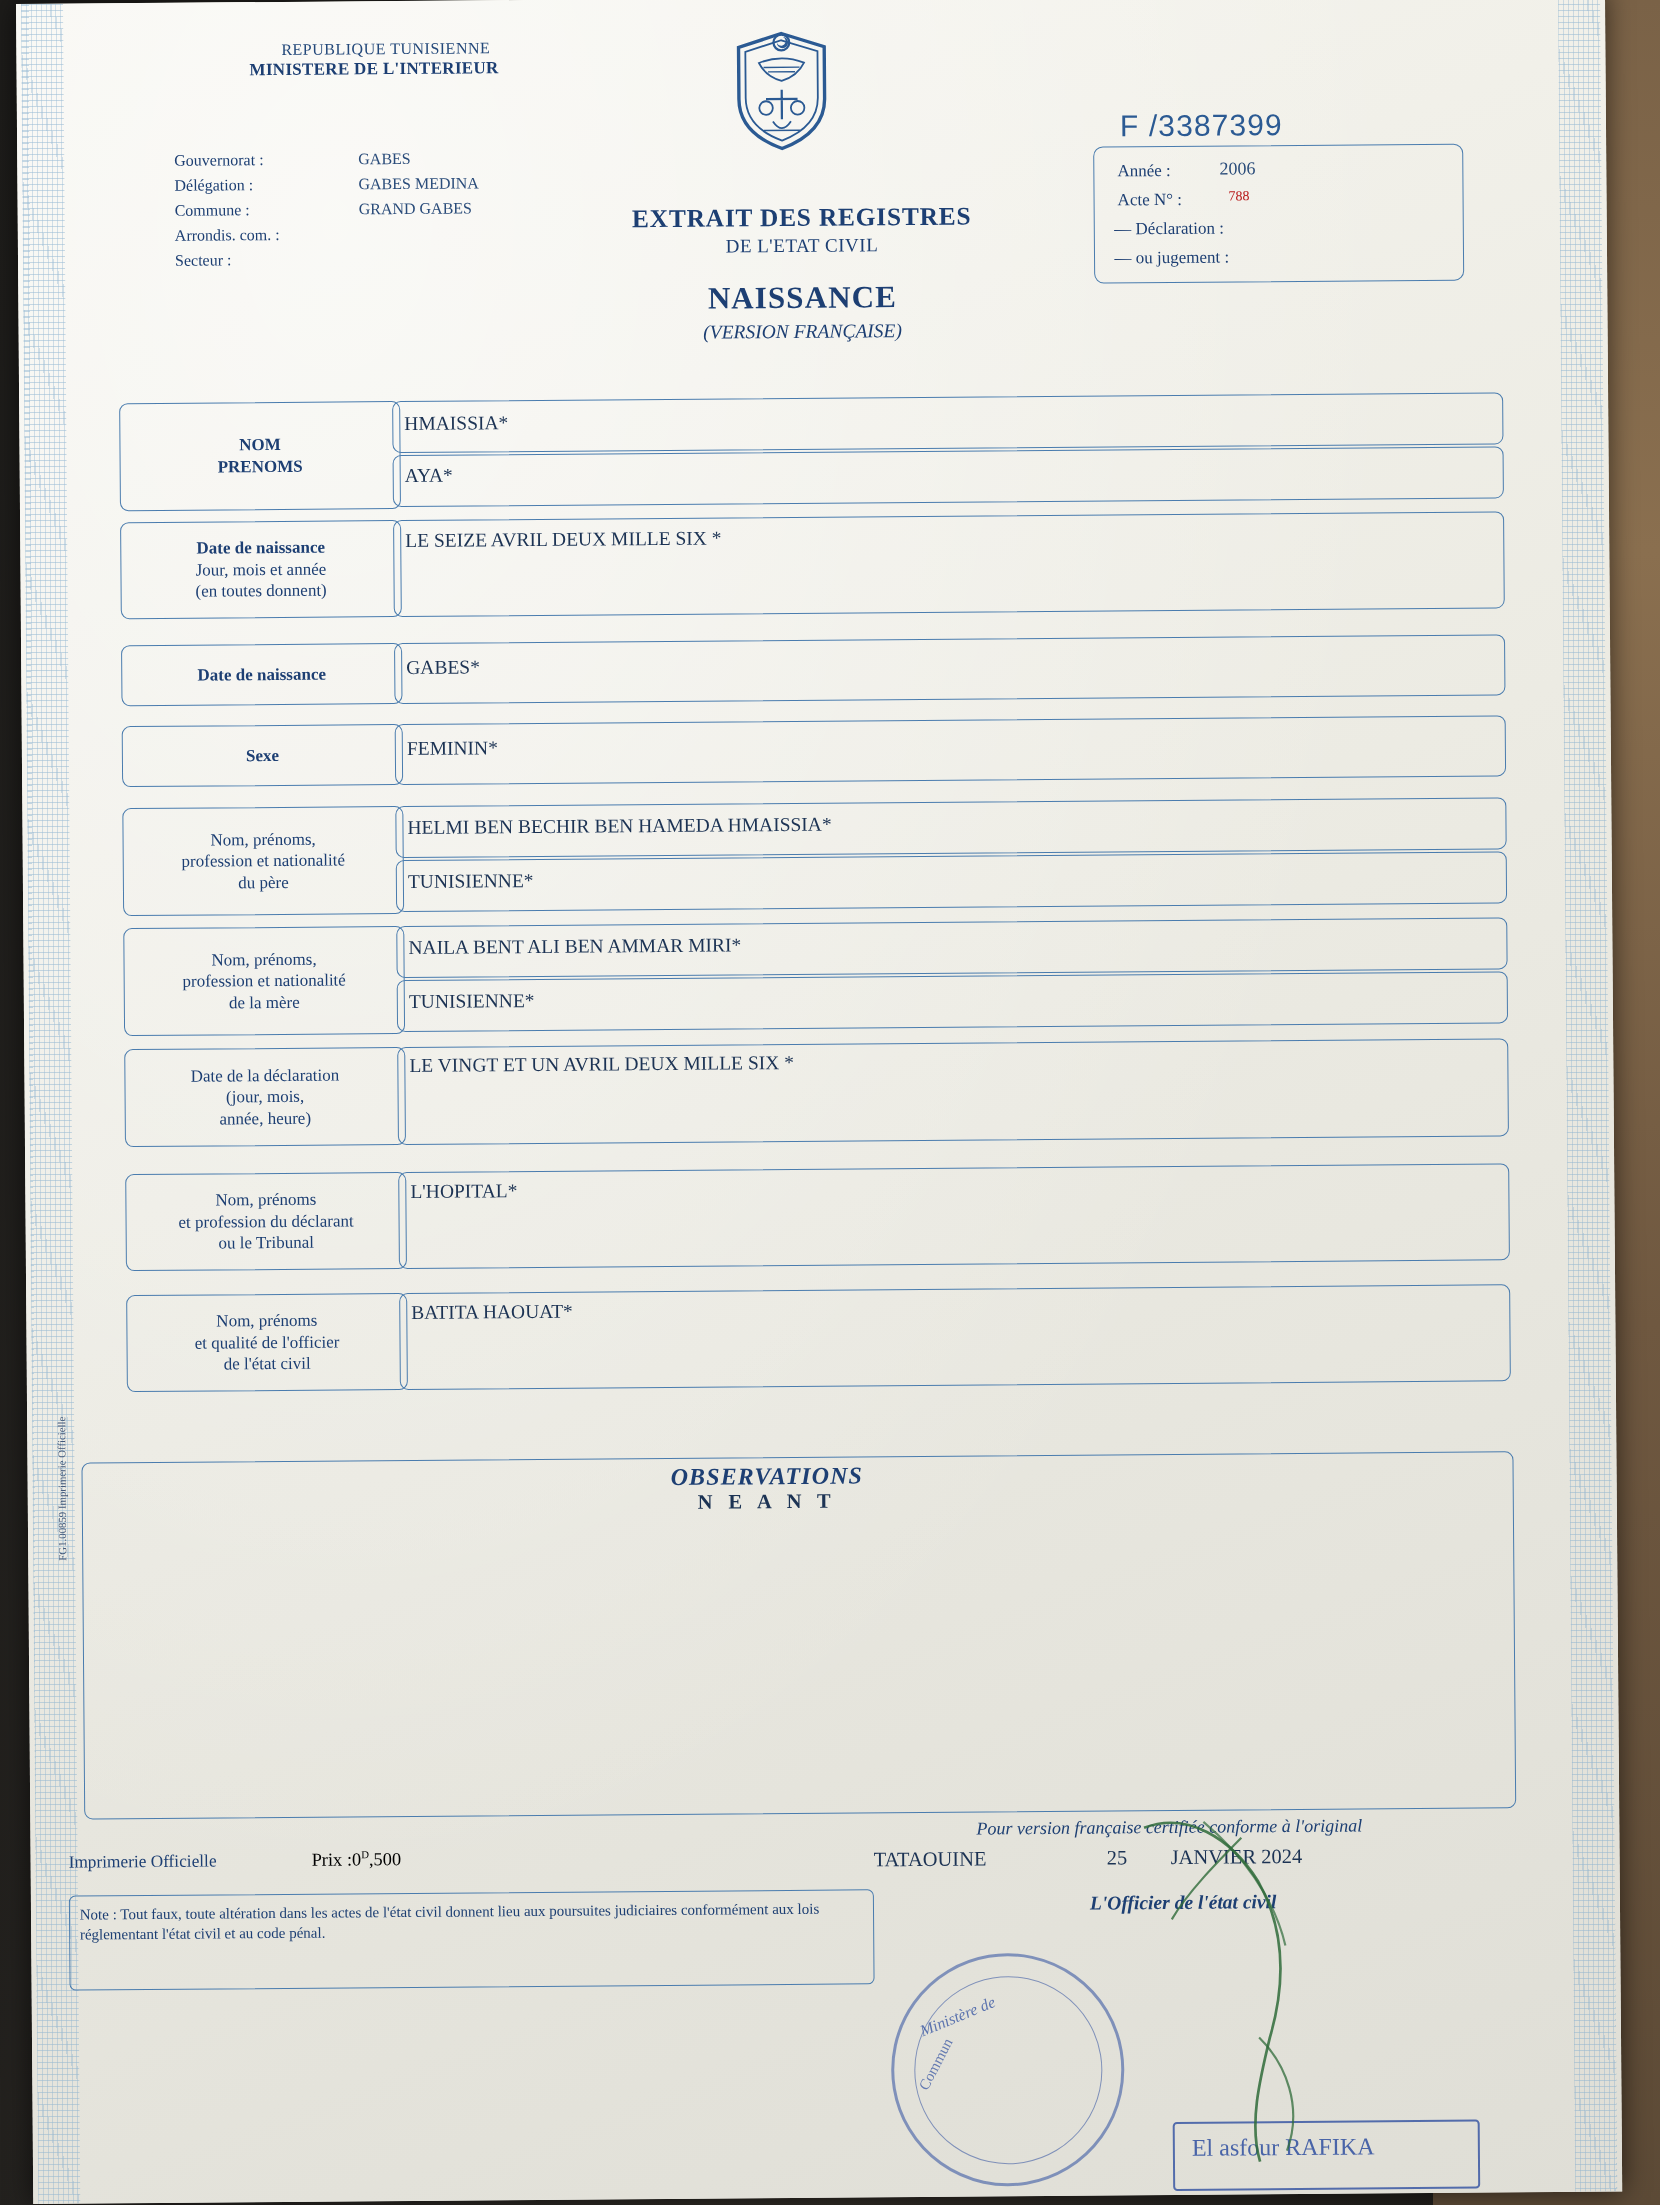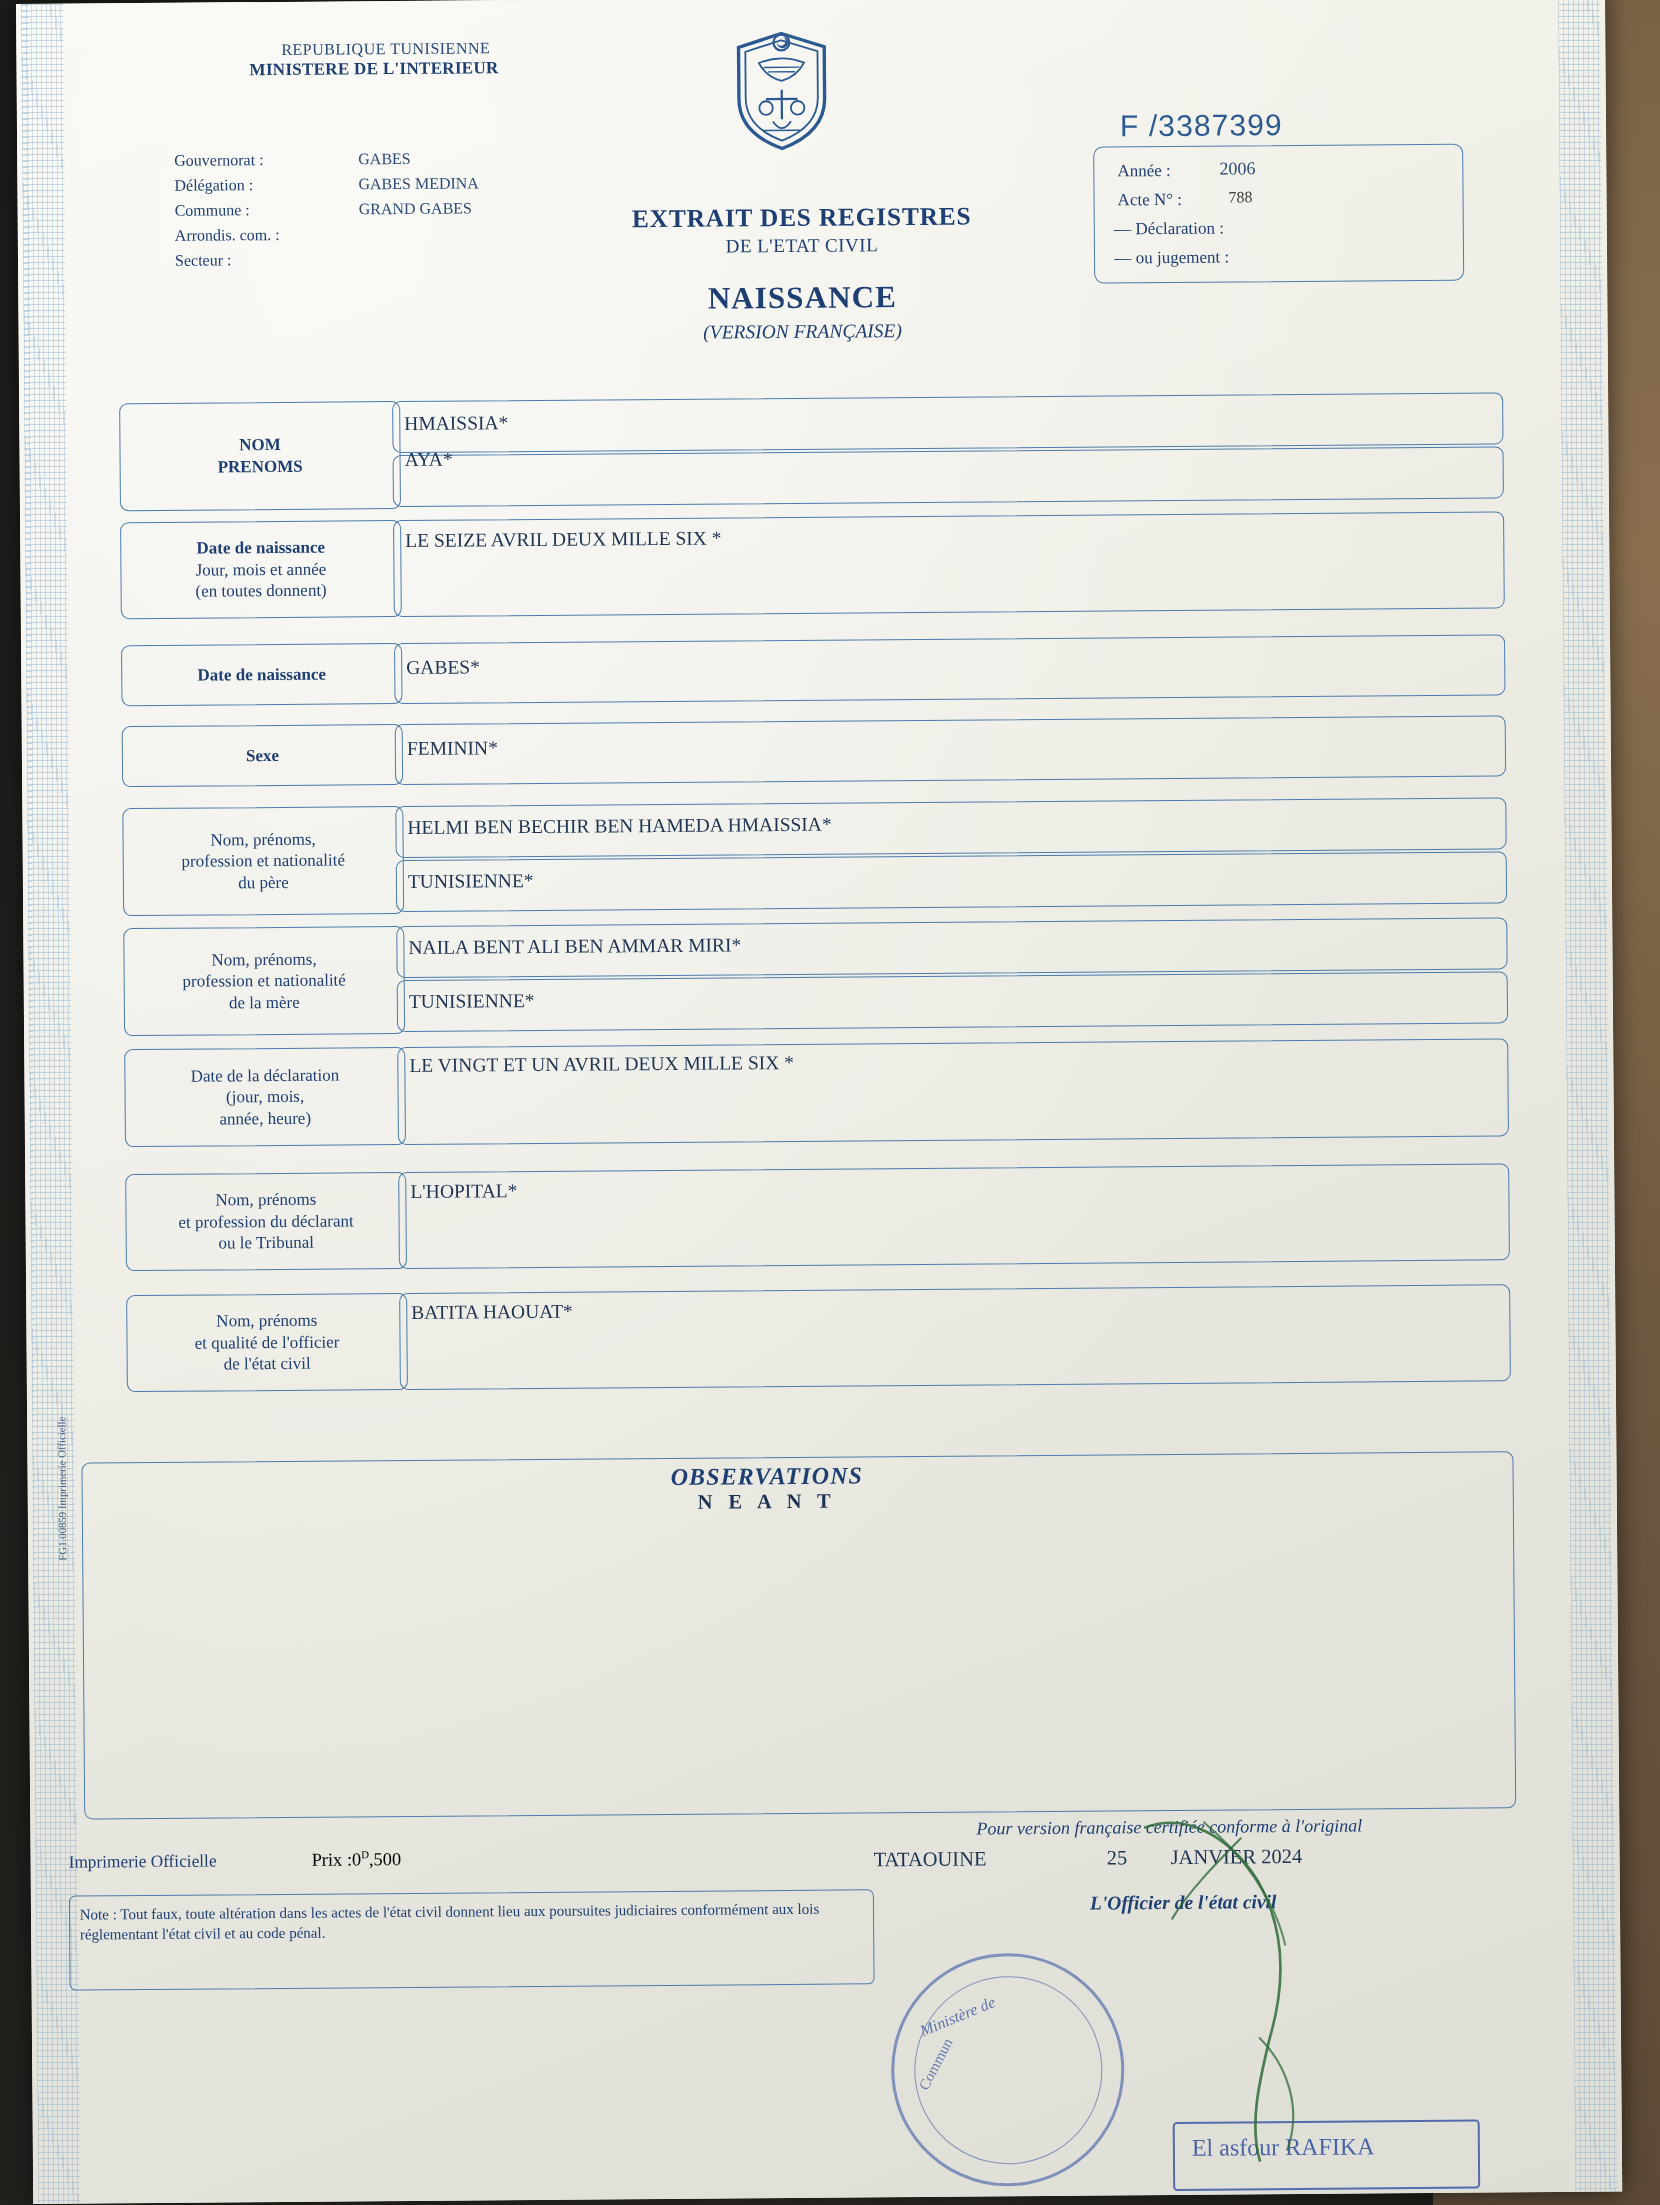--- a/index.html
+++ b/index.html
@@ -197,21 +197,21 @@
     position: absolute;
     font-size: 17px;
     color: #1d3f73;
     white-space: nowrap;
   }
   .ref-l1 { left: 23px; top: 14px; }
   .ref-l2 { left: 23px; top: 43px; }
   .ref-l3 { left: 19.5px; top: 72px; }
   .ref-l4 { left: 19.5px; top: 101px; }
   .ref-v1 { position:absolute; left: 125px; top: 12px; font-size: 18px; color:#2a4c7a; }
-  .ref-v2 { position:absolute; left: 134px; top: 42px; font-size: 16px; color:#404040; }
+  .ref-v2 { position:absolute; left: 134px; top: 42px; font-size: 14px; color:#b91c1c; }
 
   
   .row {
     position: absolute;
     left: 100px;
     width: 1384px;
   }
   .label-box {
     position: absolute;
     left: 0;
@@ -486,21 +486,21 @@
     </div>
 
     <div class="row" style="top:400px;">
       <div class="label-box" style="height:108px;">
         <span>NOM</span>
         <span>PRENOMS</span>
       </div>
       <div class="value-box" style="top:0px;height:52px;width:1111px;"></div>
       <div class="value-box" style="top:54px;height:52px;width:1111px;"></div>
       <span class="value-text" style="left:285px;top:12px;">HMAISSIA*</span>
-      <span class="value-text" style="left:285px;top:48px;">AYA*</span>
+      <span class="value-text" style="left:285px;top:64px;">AYA*</span>
     </div>
 
     <div class="row" style="top:519px;">
       <div class="label-box thin" style="height:97px;">
         <span style="font-weight:bold;">Date de naissance</span>
         <span>Jour, mois et année</span>
         <span>(en toutes donnent)</span>
       </div>
       <div class="value-box" style="top:0px;height:97px;width:1111px;"></div>
       <span class="value-text" style="left:285px;top:9.7px;">LE SEIZE AVRIL  DEUX MILLE SIX *</span>

